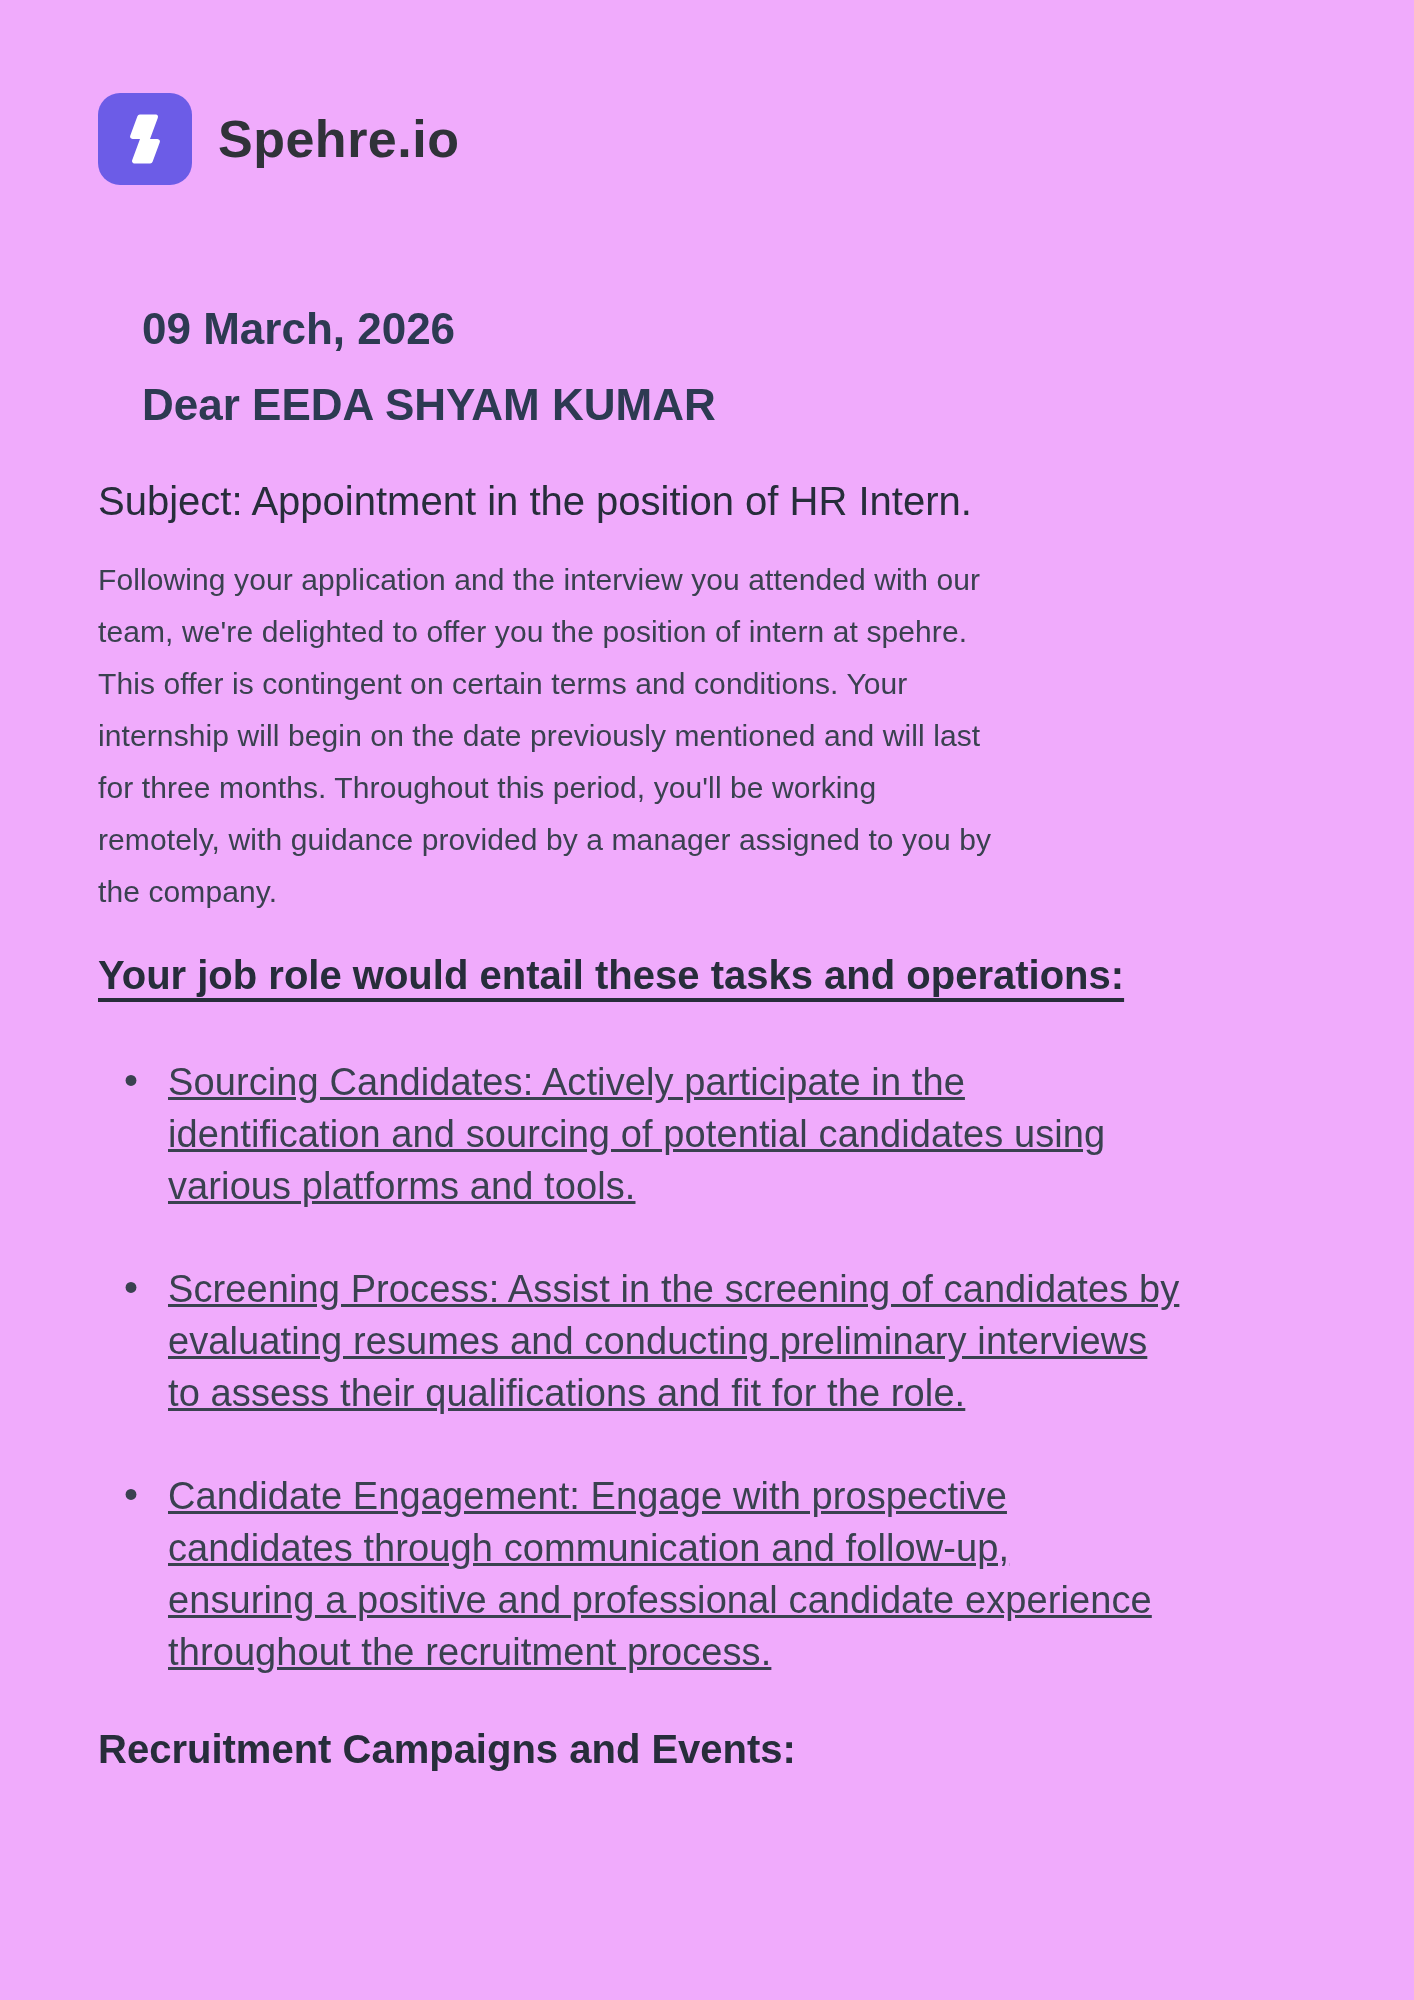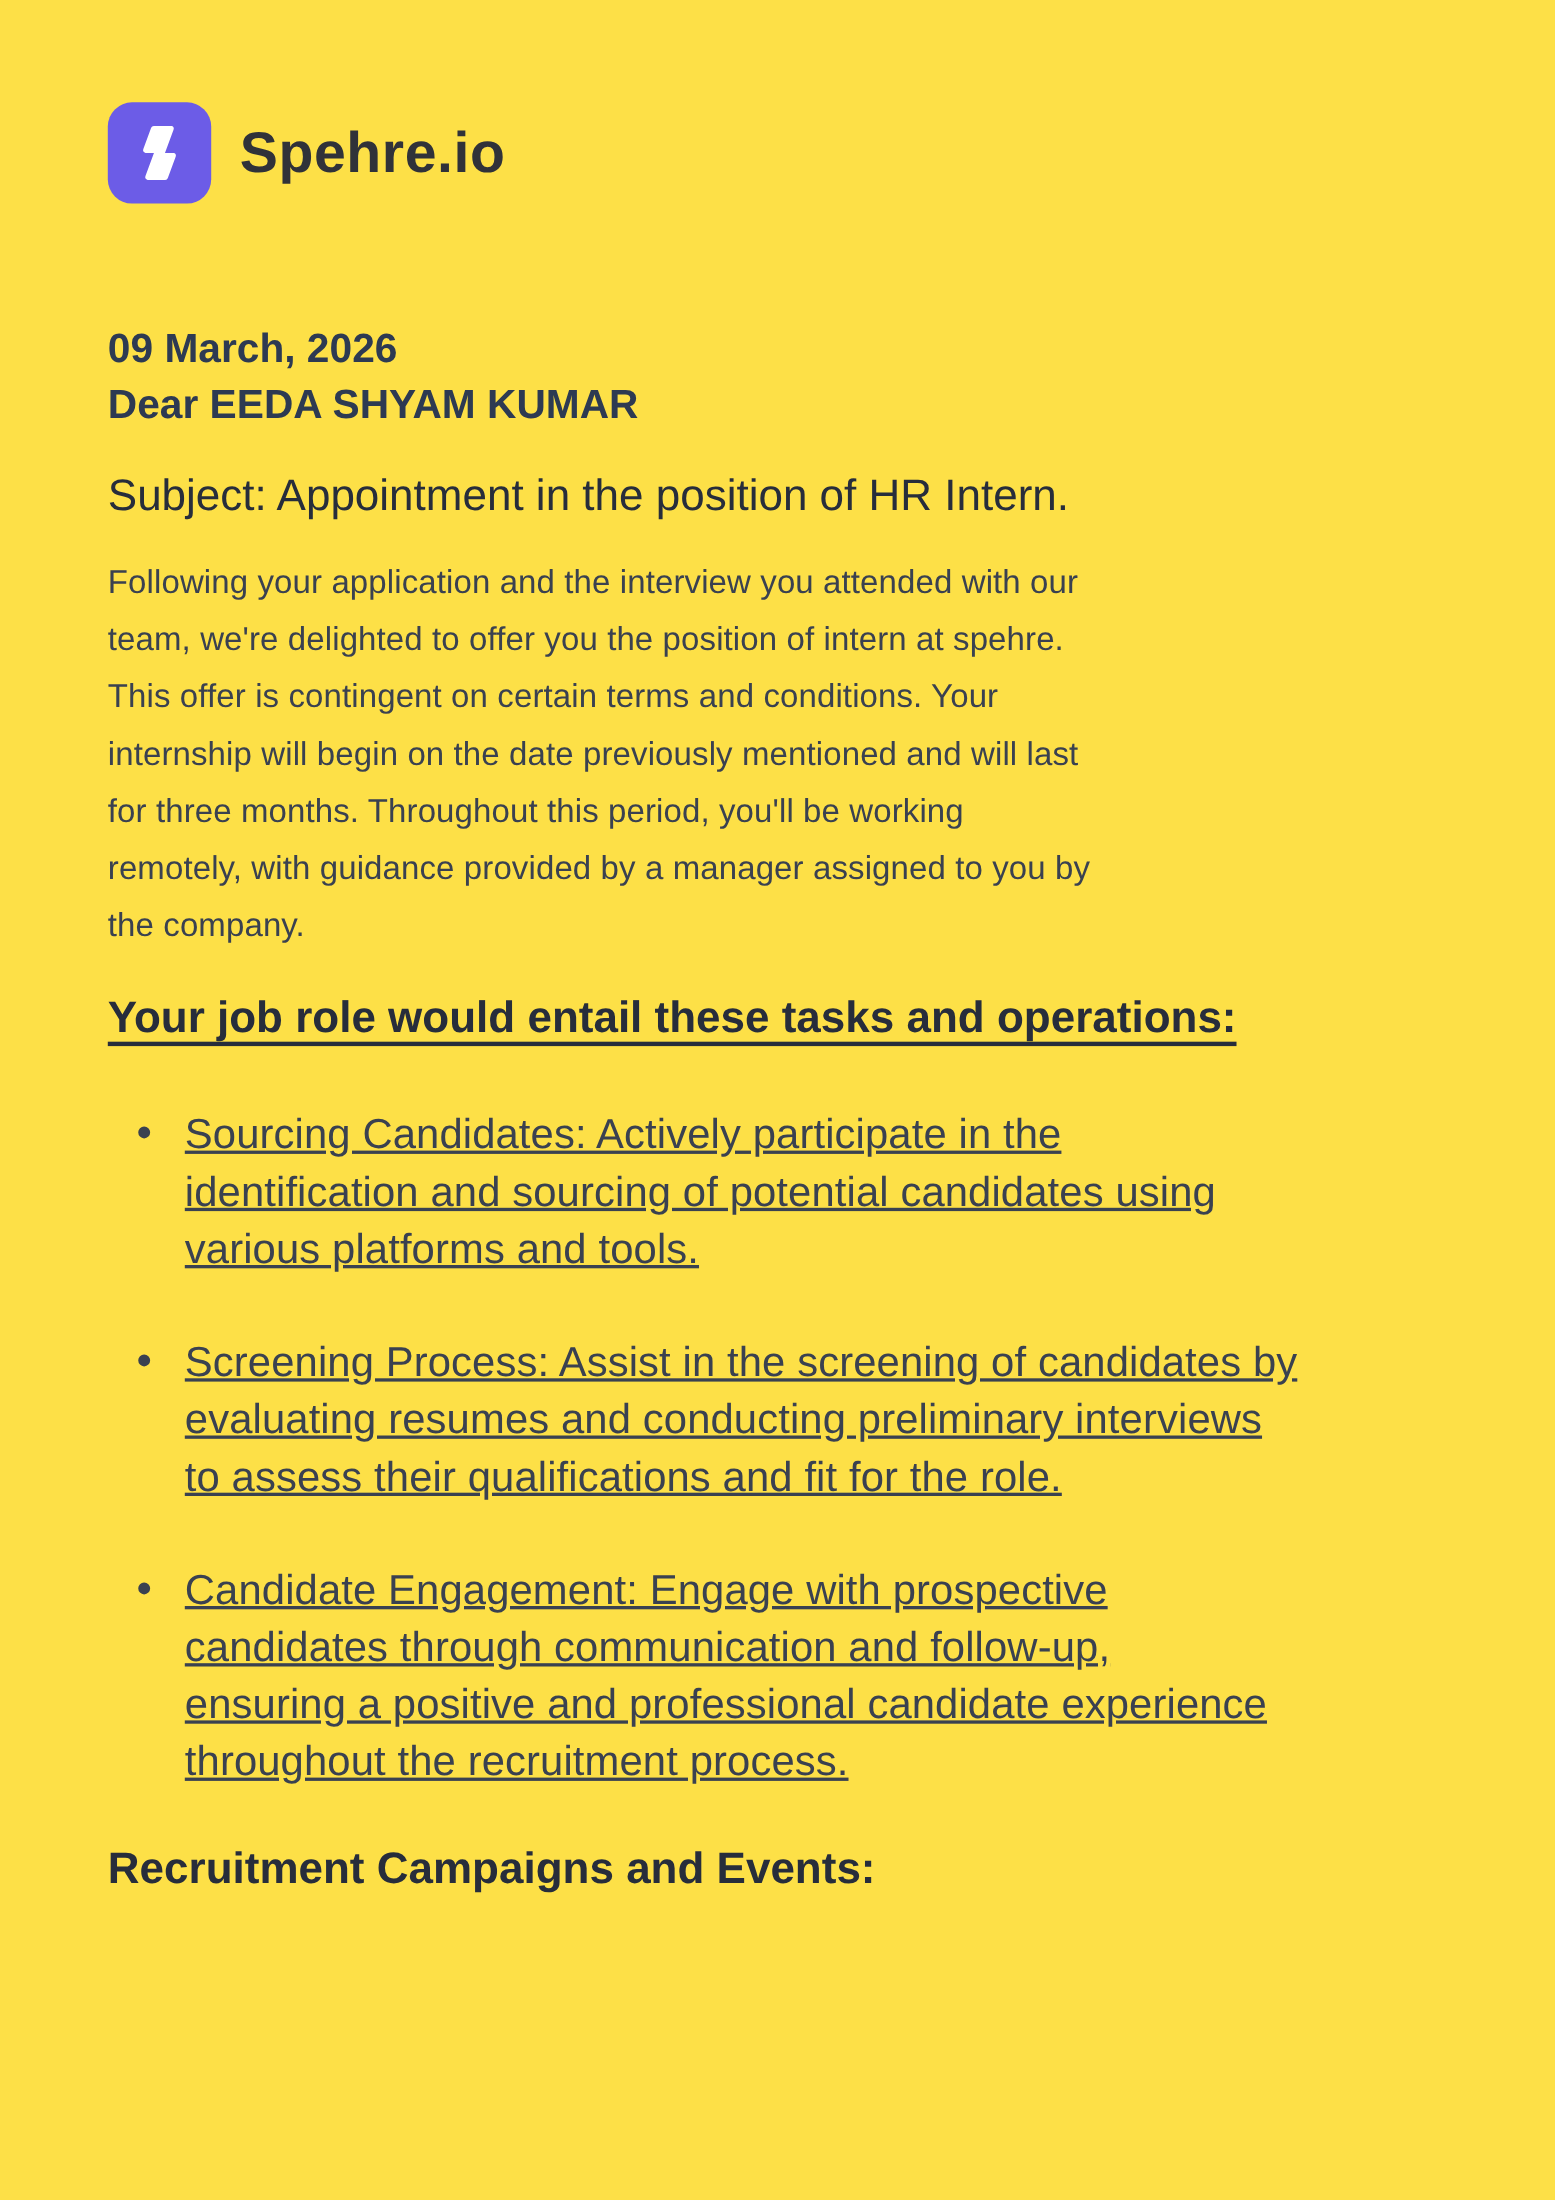--- a/index.html
+++ b/index.html
@@ -9,21 +9,21 @@
   }
   body {
     width: 1414px;
     min-height: 2000px;
     font-family: "Liberation Sans", sans-serif;
     -webkit-font-smoothing: antialiased;
   }
   .page {
     width: 1414px;
     min-height: 2000px;
-    background: #fde047;
+    background: #f0abfc;
     padding: 93px 60px 0 98px;
     box-sizing: border-box;
   }
   
   .logo-row {
     display: flex;
     align-items: center;
     gap: 26px;
   }
   .logo-mark {
@@ -39,25 +39,26 @@
   .logo-mark svg { display: block; }
   .brand-name {
     font-size: 52px;
     font-weight: 700;
     color: #303239;
     letter-spacing: 0.5px;
   }
   
   .date-block {
     margin-top: 106px;
-    font-size: 37px;
+    font-size: 44px;
     font-weight: 700;
-    line-height: 51px;
+    line-height: 76px;
     color: #2D3A52;
     white-space: pre-line;
+    margin-left: 44px;
   }
   .subject {
     margin-top: 32px;
     font-size: 40px;
     font-weight: 400;
     line-height: 52px;
     color: #272D3B;
   }
   .intro {
     margin-top: 27px;

